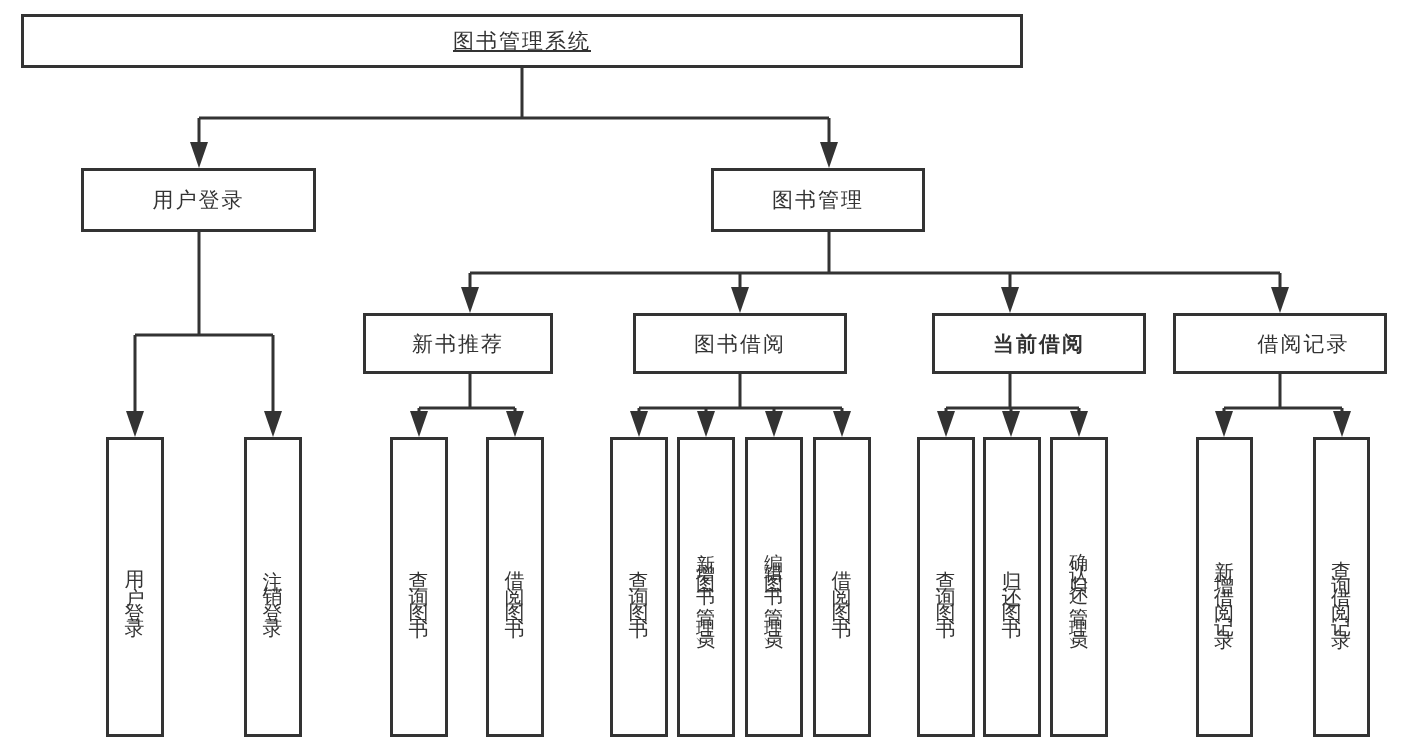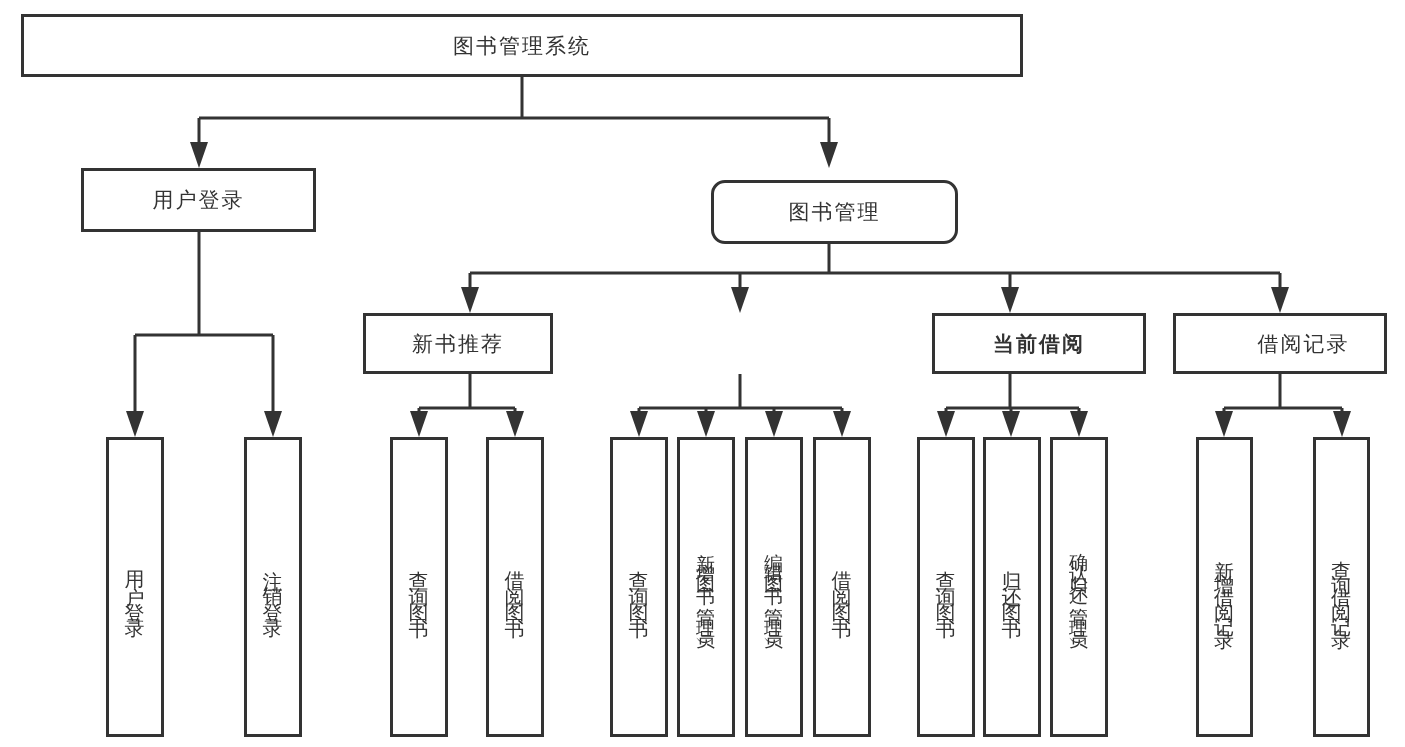--- a/index.html
+++ b/index.html
@@ -99,26 +99,27 @@
       <polygon points="765,411 783,411 774,437"></polygon>
       <polygon points="833,411 851,411 842,437"></polygon>
       <polygon points="937,411 955,411 946,437"></polygon>
       <polygon points="1002,411 1020,411 1011,437"></polygon>
       <polygon points="1070,411 1088,411 1079,437"></polygon>
       <polygon points="1215,411 1233,411 1224,437"></polygon>
       <polygon points="1333,411 1351,411 1342,437"></polygon>
     </g>
   </svg>
 
-  <div class="node" style="left:21px; top:14px; width:1002px; height:63px;">图书管理系统</div>
+  <div class="node" style="left:21px; top:14px; width:1002px; height:54px;text-decoration:underline;">图书管理系统</div>
 
   <div class="node" style="left:81px; top:168px; width:235px; height:64px;">用户登录</div>
-  <div class="node" style="left:711px; top:180px; width:247px; height:64px;border-radius:14px;">图书管理</div>
+  <div class="node" style="left:711px; top:168px; width:214px; height:64px;">图书管理</div>
 
   <div class="node" style="left:363px; top:313px; width:190px; height:61px;">新书推荐</div>
+  <div class="node" style="left:633px; top:313px; width:214px; height:61px;">图书借阅</div>
   <div class="node" style="left:932px; top:313px; width:214px; height:61px;font-weight:bold;">当前借阅</div>
   <div class="node" style="left:1173px; top:313px; width:214px; height:61px;padding-left:47px;">借阅记录</div>
 
   <div class="leaf" style="left:106px; width:58px;">
     <span class="vtext">用户登录</span>
   </div>
   <div class="leaf" style="left:244px; width:58px;">
     <span class="vtext">注销登录</span>
   </div>
 

